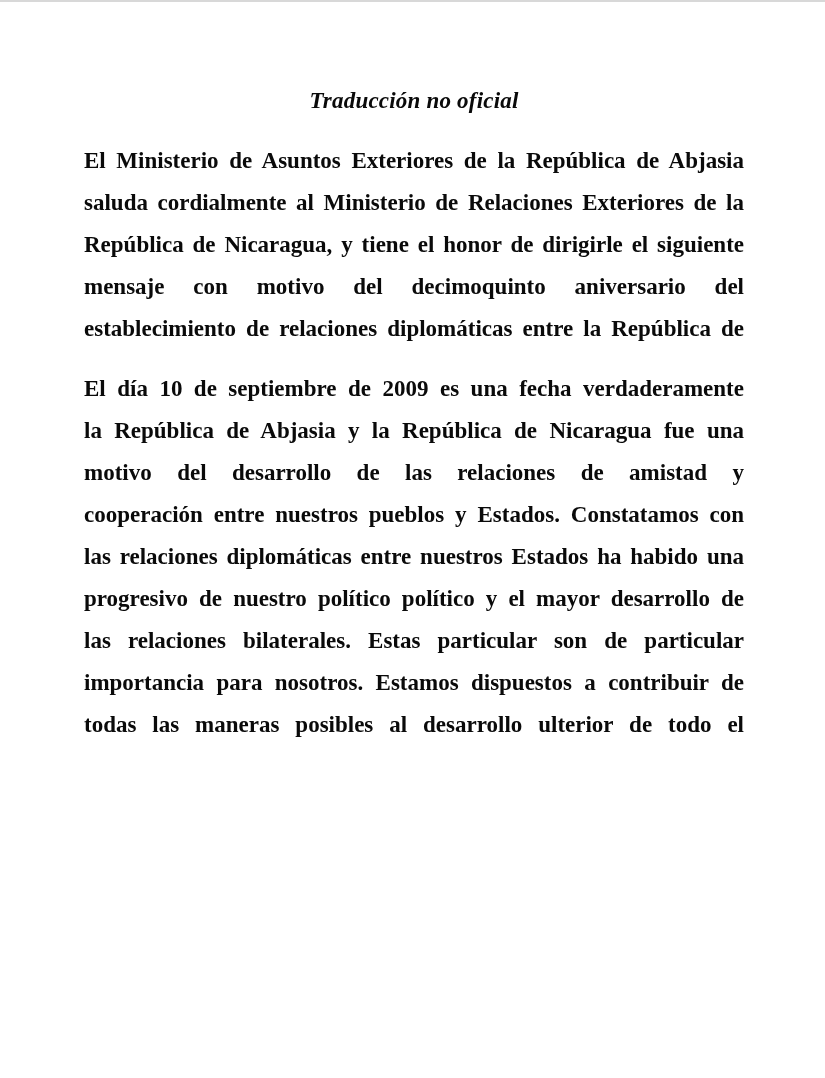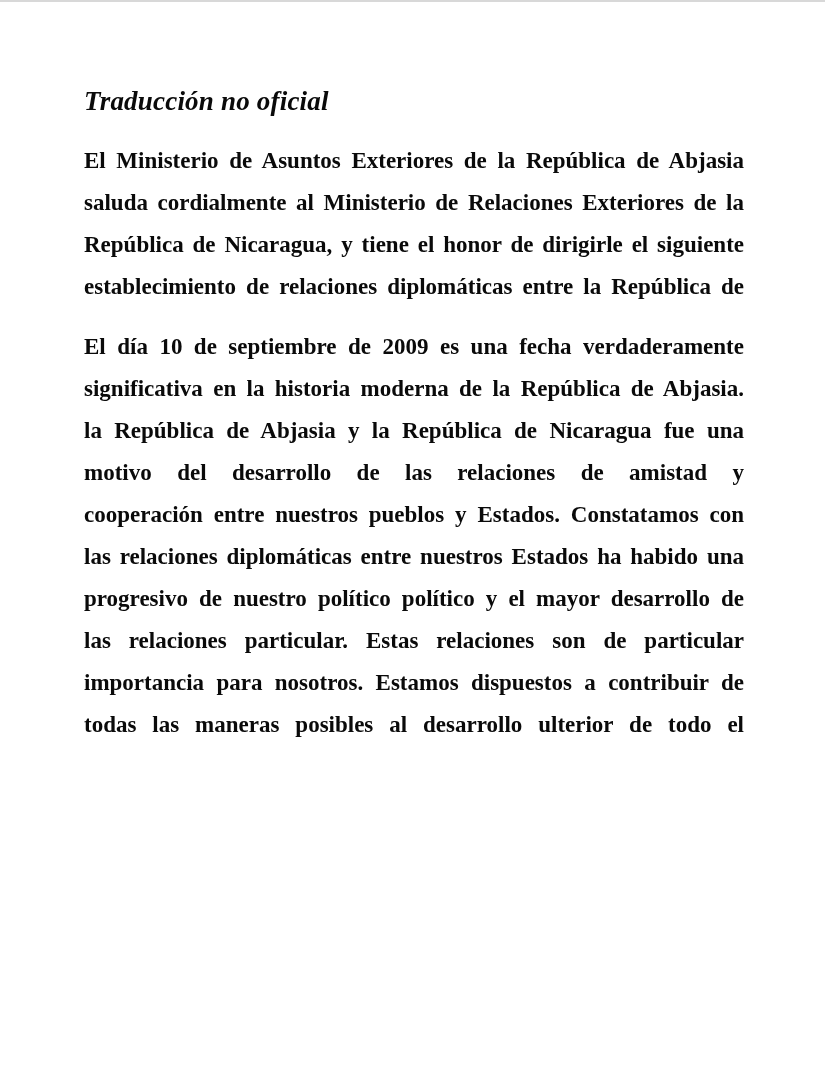--- a/index.html
+++ b/index.html
@@ -21,25 +21,25 @@
     background: #d8d8d8;
   }
   .page {
     box-sizing: border-box;
     width: 825px;
     height: 1078px;
     padding: 80px 81px 0 84px;
     color: #0a0a0a;
   }
   .header-note {
-    font-size: 27px;
+    font-size: 23px;
     line-height: 42px;
     font-weight: 700;
     font-style: italic;
-    text-align: left;
+    text-align: center;
     margin-bottom: 18px;
     letter-spacing: 0.2px;
   }
   .doc-body {
     font-size: 23px;
     font-weight: 700;
   }
   .paragraph {
     margin: 0 0 18px 0;
   }
@@ -58,28 +58,28 @@
 
 <div class="scan-edge"></div>
 
 <div class="page">
   <div class="header-note">Traducción no oficial</div>
   <div class="doc-body">
       <div class="paragraph">
         <div class="line justified">El Ministerio de Asuntos Exteriores de la República de Abjasia</div>
         <div class="line justified">saluda cordialmente al Ministerio de Relaciones Exteriores de la</div>
         <div class="line justified">República de Nicaragua, y tiene el honor de dirigirle el siguiente</div>
+        <div class="line justified">mensaje con motivo del decimoquinto aniversario del</div>
         <div class="line justified">establecimiento de relaciones diplomáticas entre la República de</div>
       </div>
       <div class="paragraph">
         <div class="line justified">El día 10 de septiembre de 2009 es una fecha verdaderamente</div>
-        <div class="line justified">significativa en la historia moderna de la República de Abjasia.</div>
         <div class="line justified">la República de Abjasia y la República de Nicaragua fue una</div>
         <div class="line justified">motivo del desarrollo de las relaciones de amistad y</div>
         <div class="line justified">cooperación entre nuestros pueblos y Estados. Constatamos con</div>
         <div class="line justified">las relaciones diplomáticas entre nuestros Estados ha habido una</div>
         <div class="line justified">progresivo de nuestro político político y el mayor desarrollo de</div>
-        <div class="line justified">las relaciones particular. Estas relaciones son de particular</div>
+        <div class="line justified">las relaciones bilaterales. Estas particular son de particular</div>
         <div class="line justified">importancia para nosotros. Estamos dispuestos a contribuir de</div>
         <div class="line justified">todas las maneras posibles al desarrollo ulterior de todo el</div>
       </div>
     </div>
 </div>
 
 </body></html>

